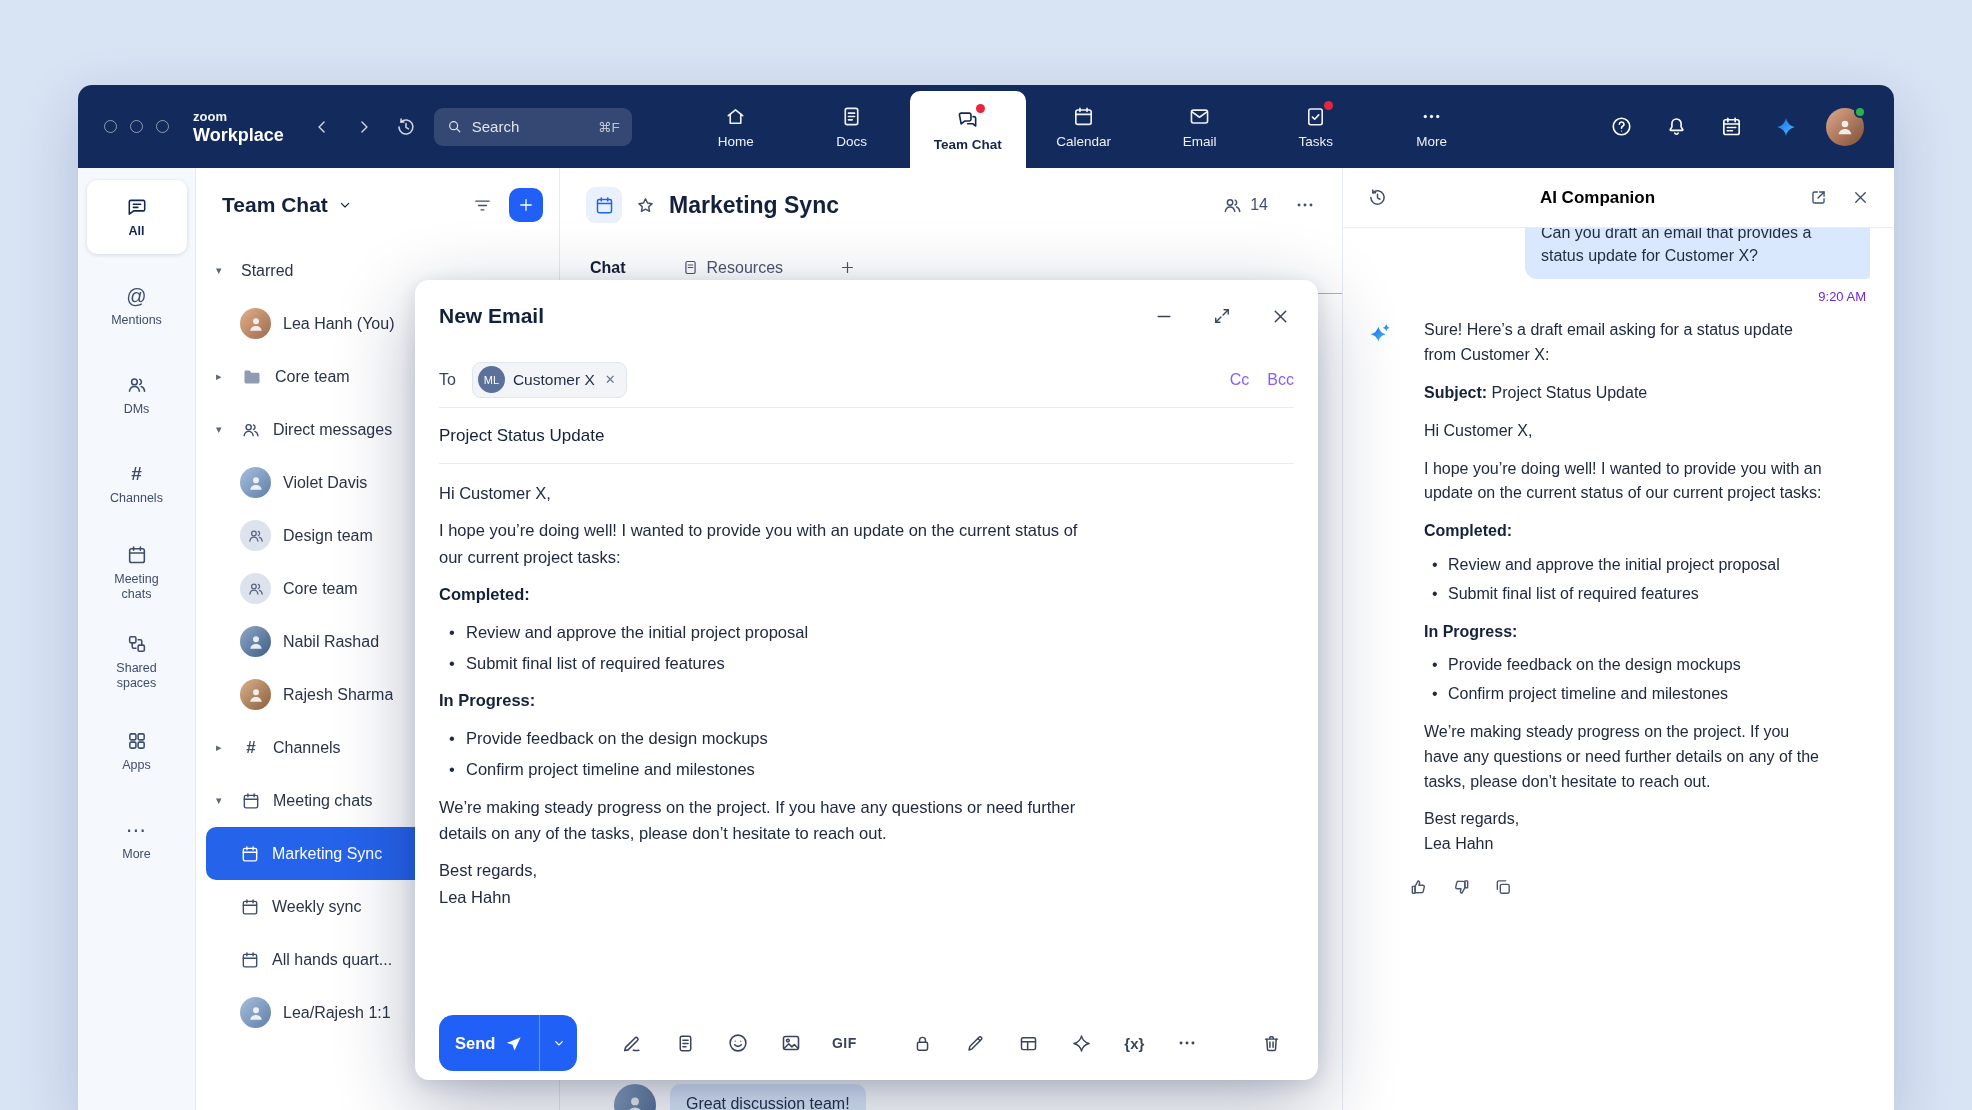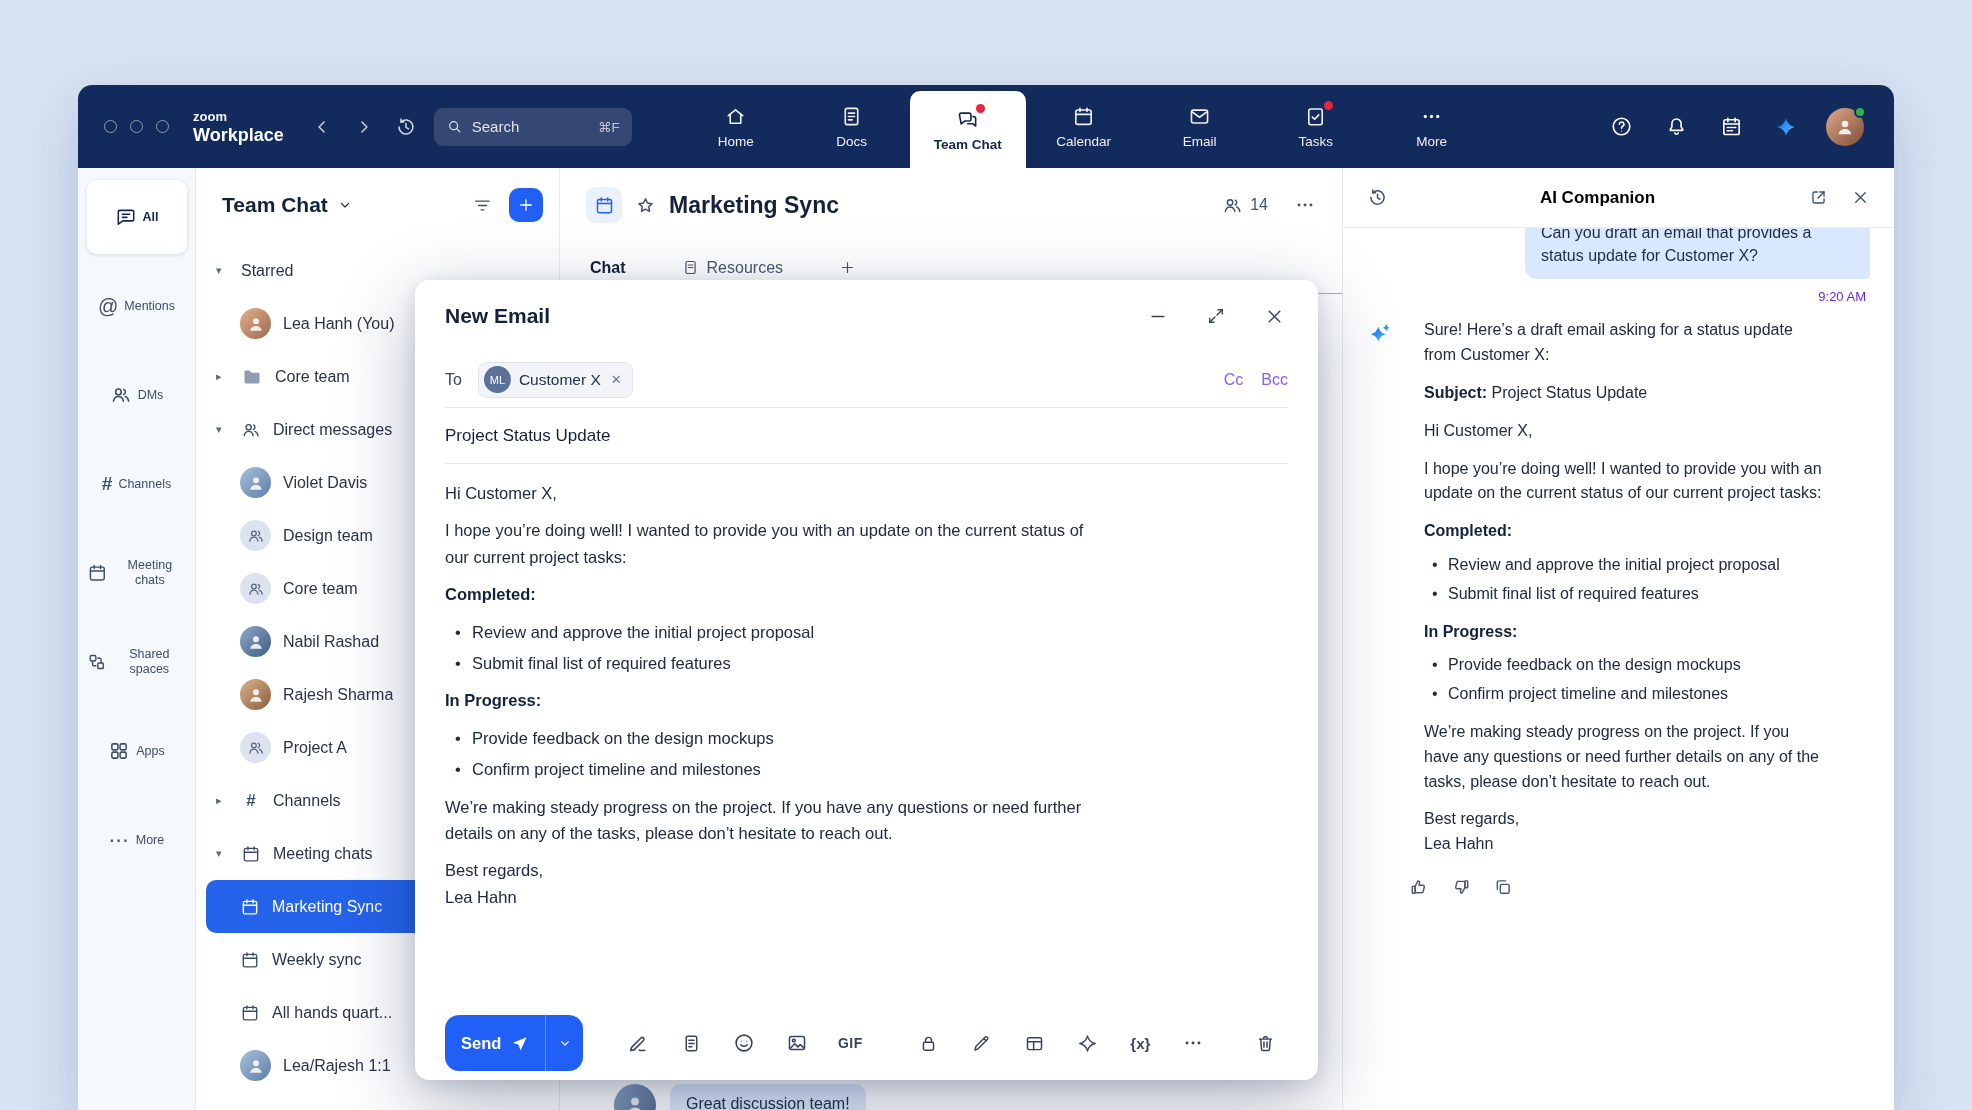--- a/index.html
+++ b/index.html
@@ -25,21 +25,21 @@
 .navitem .nico{position:relative;height:24px;display:flex;align-items:center}
 .navitem.active{background:#fff;color:#14264F;height:77px;border-radius:10px 10px 0 0;font-weight:700}
 .reddot{position:absolute;top:-3px;right:-6px;width:9px;height:9px;border-radius:50%;background:#E8243F}
 .topright{display:flex;align-items:center;gap:25px;margin-left:auto;margin-right:30px}
 .topright .trb{width:30px;height:30px;display:flex;align-items:center;justify-content:center;color:#fff}
 .tb-avatar{width:38px;height:38px;border-radius:50%;background:linear-gradient(135deg,#E0A98C,#7D4E36);position:relative;display:flex;align-items:center;justify-content:center;color:rgba(255,255,255,.85)}
 .tb-avatar .status{position:absolute;top:-2px;right:-2px;width:12px;height:12px;border-radius:50%;background:#2BB24C;border:2px solid #132B5C}
 
 .content{flex:1;display:flex;min-height:0}
 .rail{width:118px;background:#F5F8FC;border-right:1px solid #E6EAF1;display:flex;flex-direction:column;align-items:center;padding-top:12px;gap:15px;flex-shrink:0}
-.railitem{width:100px;min-height:74px;border-radius:10px;display:flex;flex-direction:row;align-items:center;justify-content:center;gap:6px;color:#3E4D6B;font-size:12.5px;text-align:center;line-height:1.2}
+.railitem{width:100px;min-height:74px;border-radius:10px;display:flex;flex-direction:column;align-items:center;justify-content:center;gap:6px;color:#3E4D6B;font-size:12.5px;text-align:center;line-height:1.2}
 .railitem .lbl{max-width:76px}
 .railitem.active{background:#fff;color:#14264F;font-weight:700;box-shadow:0 1px 4px rgba(20,40,90,.14)}
 .railitem .at{font-size:20px;line-height:22px}
 .railitem .hash{font-size:19px;font-weight:600;line-height:22px}
 .railitem .dots{font-size:20px;line-height:22px;letter-spacing:1px}
 
 .chatlist{width:364px;background:#fff;border-right:1px solid #E6EAF1;display:flex;flex-direction:column;flex-shrink:0}
 .cl-header{height:74px;display:flex;align-items:center;padding:0 16px 0 26px;flex-shrink:0}
 .cl-title{display:flex;align-items:center;gap:9px;font-size:21px;font-weight:700;color:#14213C}
 .cl-actions{margin-left:auto;display:flex;align-items:center;gap:16px;color:#3E4D6B}
@@ -89,21 +89,21 @@
 .ai-text{width:400px;font-size:16px;line-height:1.55;color:#212B40}
 .ai-text p{margin:0 0 13px}
 .ai-text .hd{font-weight:700;color:#14213C;margin-bottom:9px}
 .ai-text ul{list-style:none;margin:0 0 13px;padding-left:8px}
 .ai-text li{padding-left:16px;position:relative;margin-bottom:4px}
 .ai-text li::before{content:"•";position:absolute;left:0;top:0}
 .ai-text b{color:#14213C}
 .feedback{display:flex;gap:16px;margin:4px 0 0 39px;color:#4A5570}
 .fb{width:26px;height:26px;display:flex;align-items:center;justify-content:center}
 
-.modal{position:absolute;left:415px;top:280px;width:903px;height:800px;background:#fff;border-radius:14px;box-shadow:0 24px 80px rgba(12,28,70,.32),0 4px 18px rgba(12,28,70,.12);padding:0 30px;display:flex;flex-direction:column;z-index:10}
+.modal{position:absolute;left:415px;top:280px;width:903px;height:800px;background:#fff;border-radius:14px;box-shadow:0 24px 80px rgba(12,28,70,.32),0 4px 18px rgba(12,28,70,.12);padding:0 24px;display:flex;flex-direction:column;z-index:10}
 .m-header{height:72px;display:flex;align-items:center;flex-shrink:0}
 .m-title{flex:1;font-size:21px;font-weight:700;color:#14213C}
 .m-ctrls{display:flex;align-items:center;gap:30px;color:#39445C}
 .m-ctrl{width:28px;height:28px;display:flex;align-items:center;justify-content:center}
 .m-row{min-height:56px;display:flex;align-items:center;border-bottom:1px solid #E9ECF2;flex-shrink:0}
 .m-to-label{font-size:16px;color:#39445C;margin-right:16px}
 .chip{display:flex;align-items:center;gap:8px;height:36px;background:#F2F4F8;border:1px solid #E1E6EE;border-radius:9px;padding:0 10px 0 5px}
 .chip-av{width:27px;height:27px;border-radius:50%;background:#5C7199;color:#fff;font-size:11px;font-weight:400;display:flex;align-items:center;justify-content:center}
 .chip-name{font-size:15.5px;color:#1F2C45}
 .chip-x{color:#6B7690;font-size:13px;margin-left:2px}
@@ -435,31 +435,20 @@
             </span>
           <span class="cl-label">Nabil Rashad</span>
         </div>
         <div class="cl-row child">
           <span class="avatar av-rajesh">
               <svg width="20" height="20" viewBox="0 0 24 24">
                 <path d="M12 12.3a3.6 3.6 0 1 0-3.6-3.6 3.6 3.6 0 0 0 3.6 3.6zm0 2c-3.6 0-6.5 2.4-6.9 5.7h13.8c-.4-3.3-3.3-5.7-6.9-5.7z" fill="currentColor"></path>
               </svg>
             </span>
           <span class="cl-label">Rajesh Sharma</span>
-        </div>
-        <div class="cl-row child">
-          <span class="gicon">
-              <svg class="ic" width="18" height="18" viewBox="0 0 24 24">
-                <circle cx="9.2" cy="8.6" r="3.1"></circle>
-                <path d="M3.8 18.8c.6-3.3 2.8-5.2 5.4-5.2s4.8 1.9 5.4 5.2"></path>
-                <path d="M15 5.9a3 3 0 0 1 0 5.5"></path>
-                <path d="M16.6 13.7c2 .6 3.3 2.4 3.7 5.1"></path>
-              </svg>
-            </span>
-          <span class="cl-label">Project A</span>
         </div>
         <div class="cl-row">
           <span class="tri">▸</span>
           <span class="hashg">#</span>
           <span class="cl-label">Channels</span>
         </div>
         <div class="cl-row">
           <span class="tri">▾</span>
           <span class="sico">
               <svg class="ic" width="20" height="20" viewBox="0 0 24 24">

